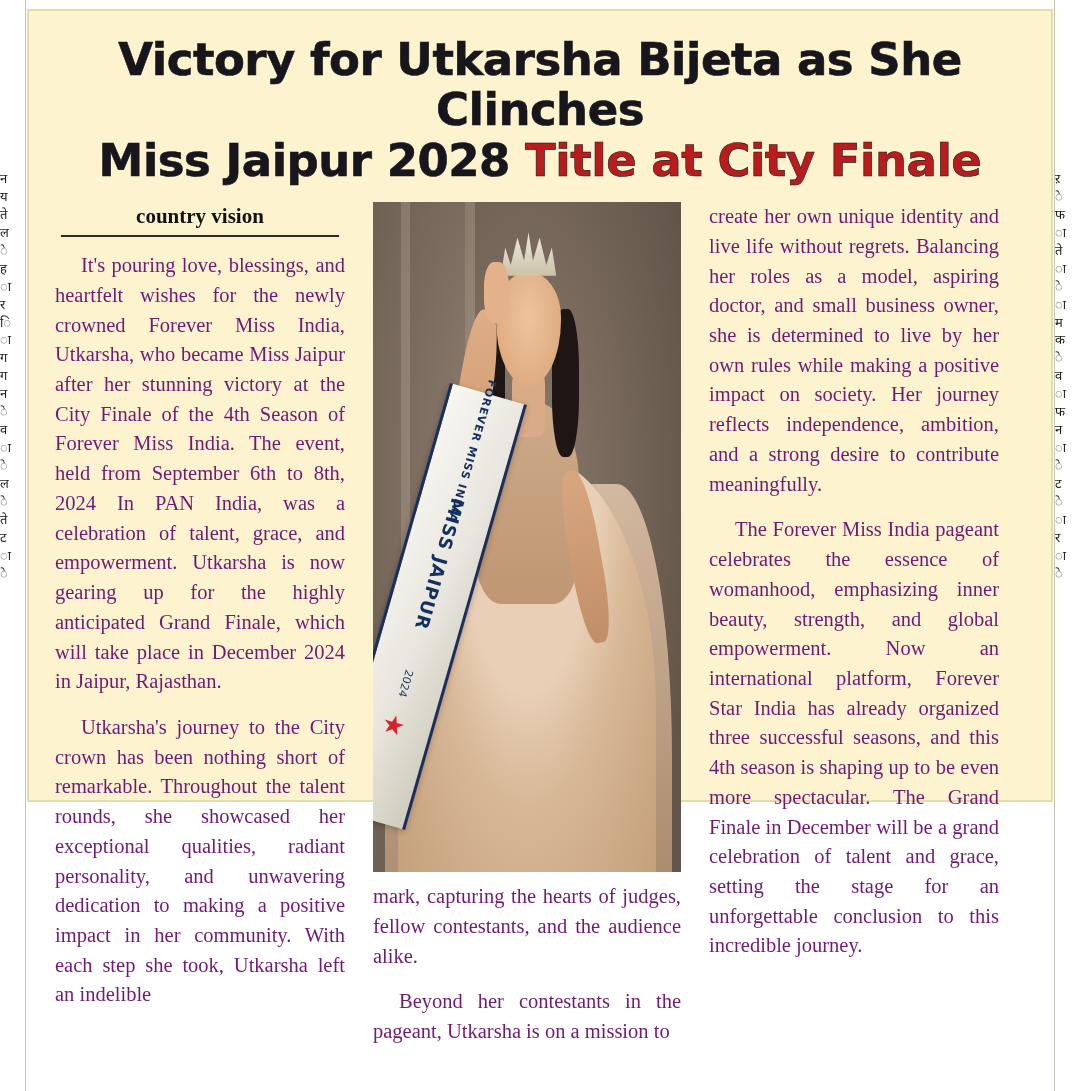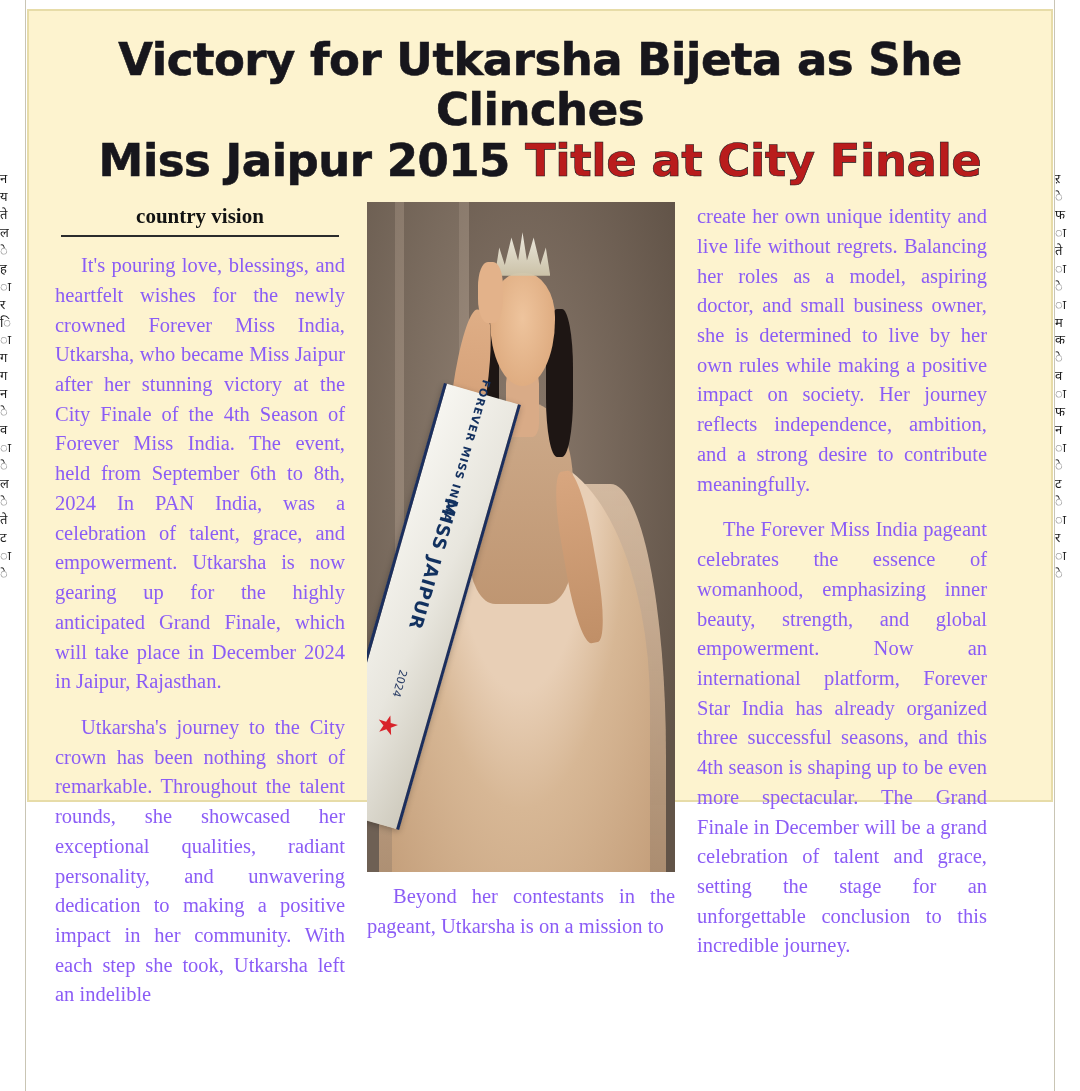--- a/index.html
+++ b/index.html
@@ -54,21 +54,21 @@
     letter-spacing: -0.5px;
     color: #17161c;
     margin: 6px 0 16px 0;
     -webkit-text-stroke: 0.6px #17161c;
   }
   .headline .accent { color: #b91c1c; }
 
   
   .columns {
     display: flex;
-    gap: 22px;
+    gap: 28px;
     height: 880px;
   }
   .col {
     width: 290px;
     flex: 0 0 290px;
     position: relative;
   }
   .col.mid { width: 308px; flex: 0 0 308px; }
 
   .kicker {
@@ -81,21 +81,21 @@
     border-bottom: 2px solid #2b2b2b;
     margin: 2px 6px 14px 6px;
   }
 
   p.body {
     margin: 0;
     font-size: 20.5px;
     line-height: 1.45;
     text-align: justify;
     text-indent: 26px;
-    color: #8b5cf6;
+    color: #701a75;
     hyphens: auto;
   }
   p.body + p.body { margin-top: 16px; }
 
   
   .photo-wrap {
     width: 100%;
     height: 670px;
     margin: 0 0 10px 0;
     overflow: hidden;
@@ -339,21 +339,21 @@
     <span>ा</span>
     <span>र</span>
     <span>ा</span>
     <span>े</span>
   </div>
 
 <div class="page">
 
   <h1 class="headline">
     <span>Victory for Utkarsha Bijeta as She Clinches</span><br>
-    <span>Miss Jaipur 2015 </span><span class="accent">Title at City Finale</span>
+    <span>Miss Jaipur 2028 </span><span class="accent">Title at City Finale</span>
   </h1>
 
   <div class="columns">
 
     <div class="col left">
       <div class="kicker">country vision</div>
       <p class="body">It's pouring love, blessings, and heartfelt wishes for the newly crowned Forever Miss India, Utkarsha, who became Miss Jaipur after her stunning victory at the City Finale of the 4th Season of Forever Miss India. The event, held from September 6th to 8th, 2024 In PAN India, was a celebration of talent, grace, and empowerment. Utkarsha is now gearing up for the highly anticipated Grand Finale, which will take place in December 2024 in Jaipur, Rajasthan.</p>
       <p class="body">Utkarsha's journey to the City crown has been nothing short of remarkable. Throughout the talent rounds, she showcased her exceptional qualities, radiant personality, and unwavering dedication to making a positive impact in her community. With each step she took, Utkarsha left an indelible</p>
     </div>
 
@@ -374,20 +374,21 @@
           <div class="hand"></div>
           <div class="arm-r"></div>
           <div class="sash">
             <div class="sash-text">FOREVER MISS INDIA</div>
             <div class="sash-title">MISS JAIPUR</div>
             <div class="sash-year">2024</div>
             <div class="sash-star">★</div>
           </div>
         </div>
       </div>
+      <p class="body" style="text-indent:0">mark, capturing the hearts of judges, fellow contestants, and the audience alike.</p>
       <p class="body">Beyond her contestants in the pageant, Utkarsha is on a mission to</p>
     </div>
 
     <div class="col right">
       <p class="body" style="text-indent:0">create her own unique identity and live life without regrets. Balancing her roles as a model, aspiring doctor, and small business owner, she is determined to live by her own rules while making a positive impact on society. Her journey reflects independence, ambition, and a strong desire to contribute meaningfully.</p>
       <p class="body">The Forever Miss India pageant celebrates the essence of womanhood, emphasizing inner beauty, strength, and global empowerment. Now an international platform, Forever Star India has already organized three successful seasons, and this 4th season is shaping up to be even more spectacular. The Grand Finale in December will be a grand celebration of talent and grace, setting the stage for an unforgettable conclusion to this incredible journey.</p>
     </div>
 
   </div>
 </div>

